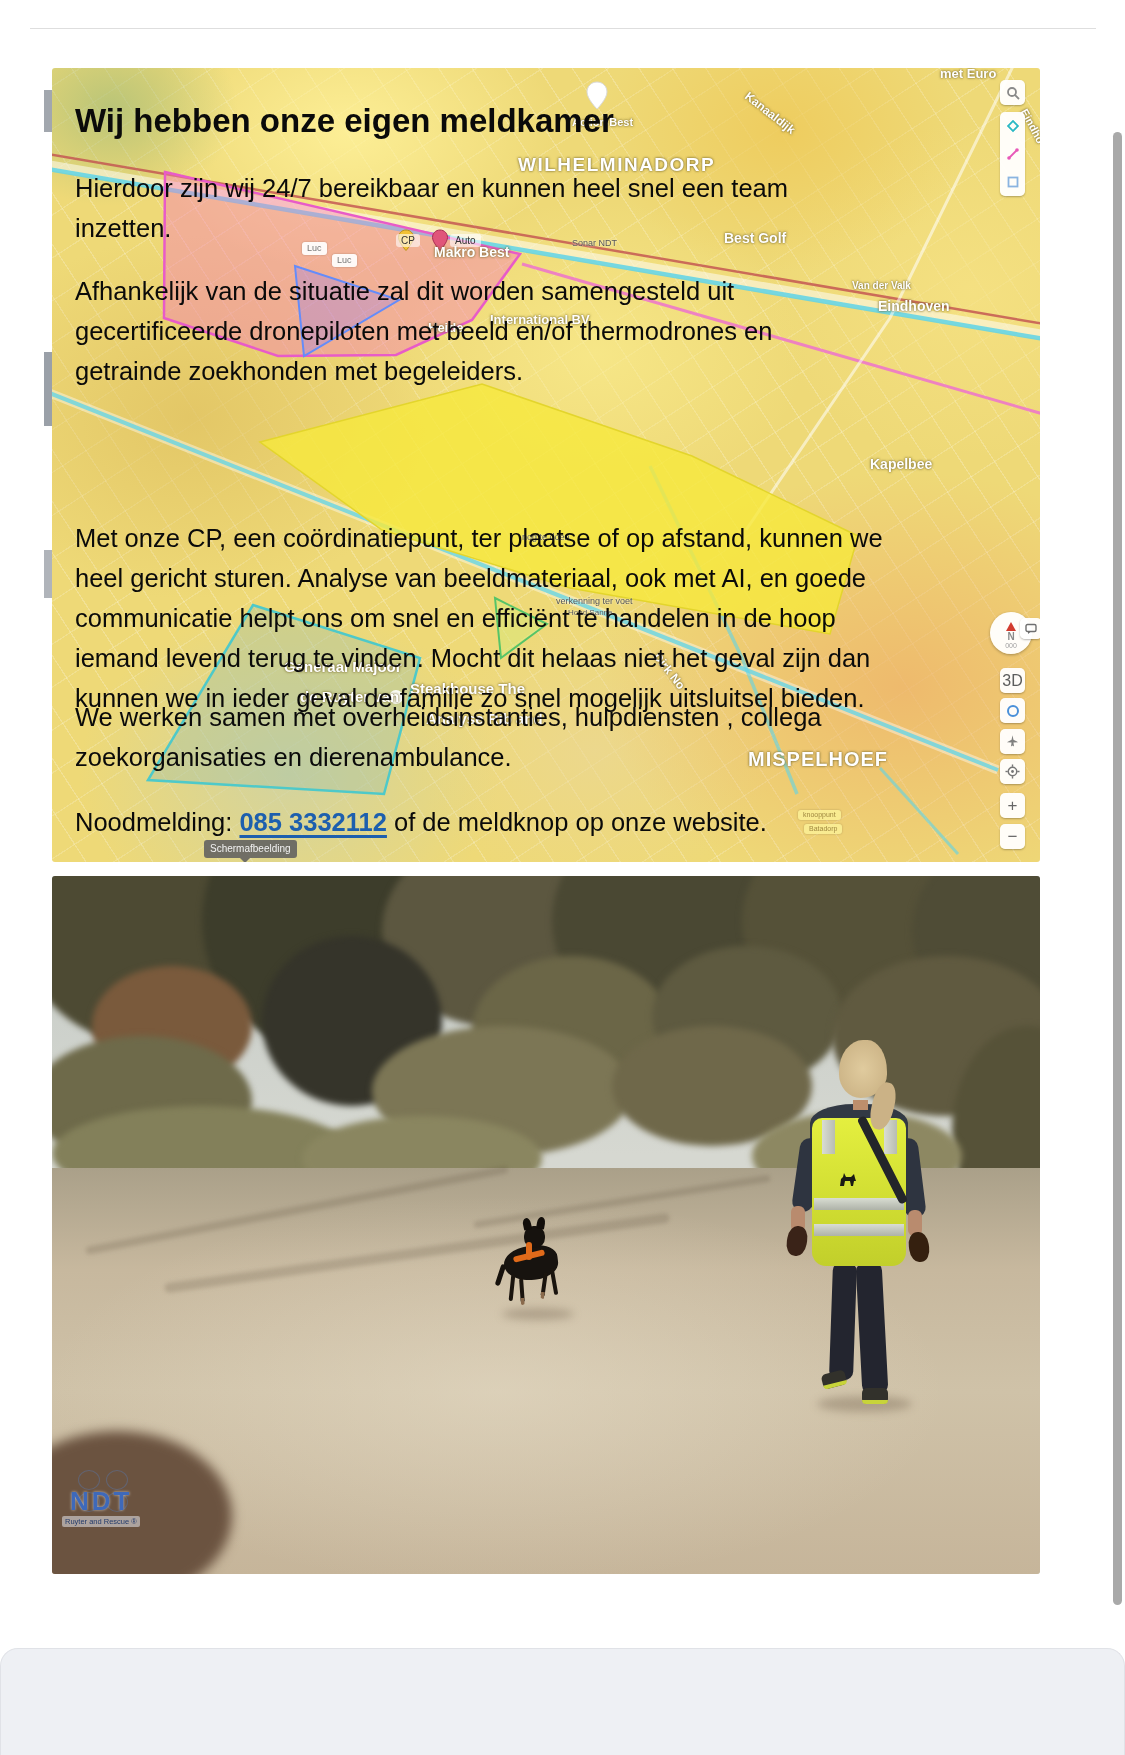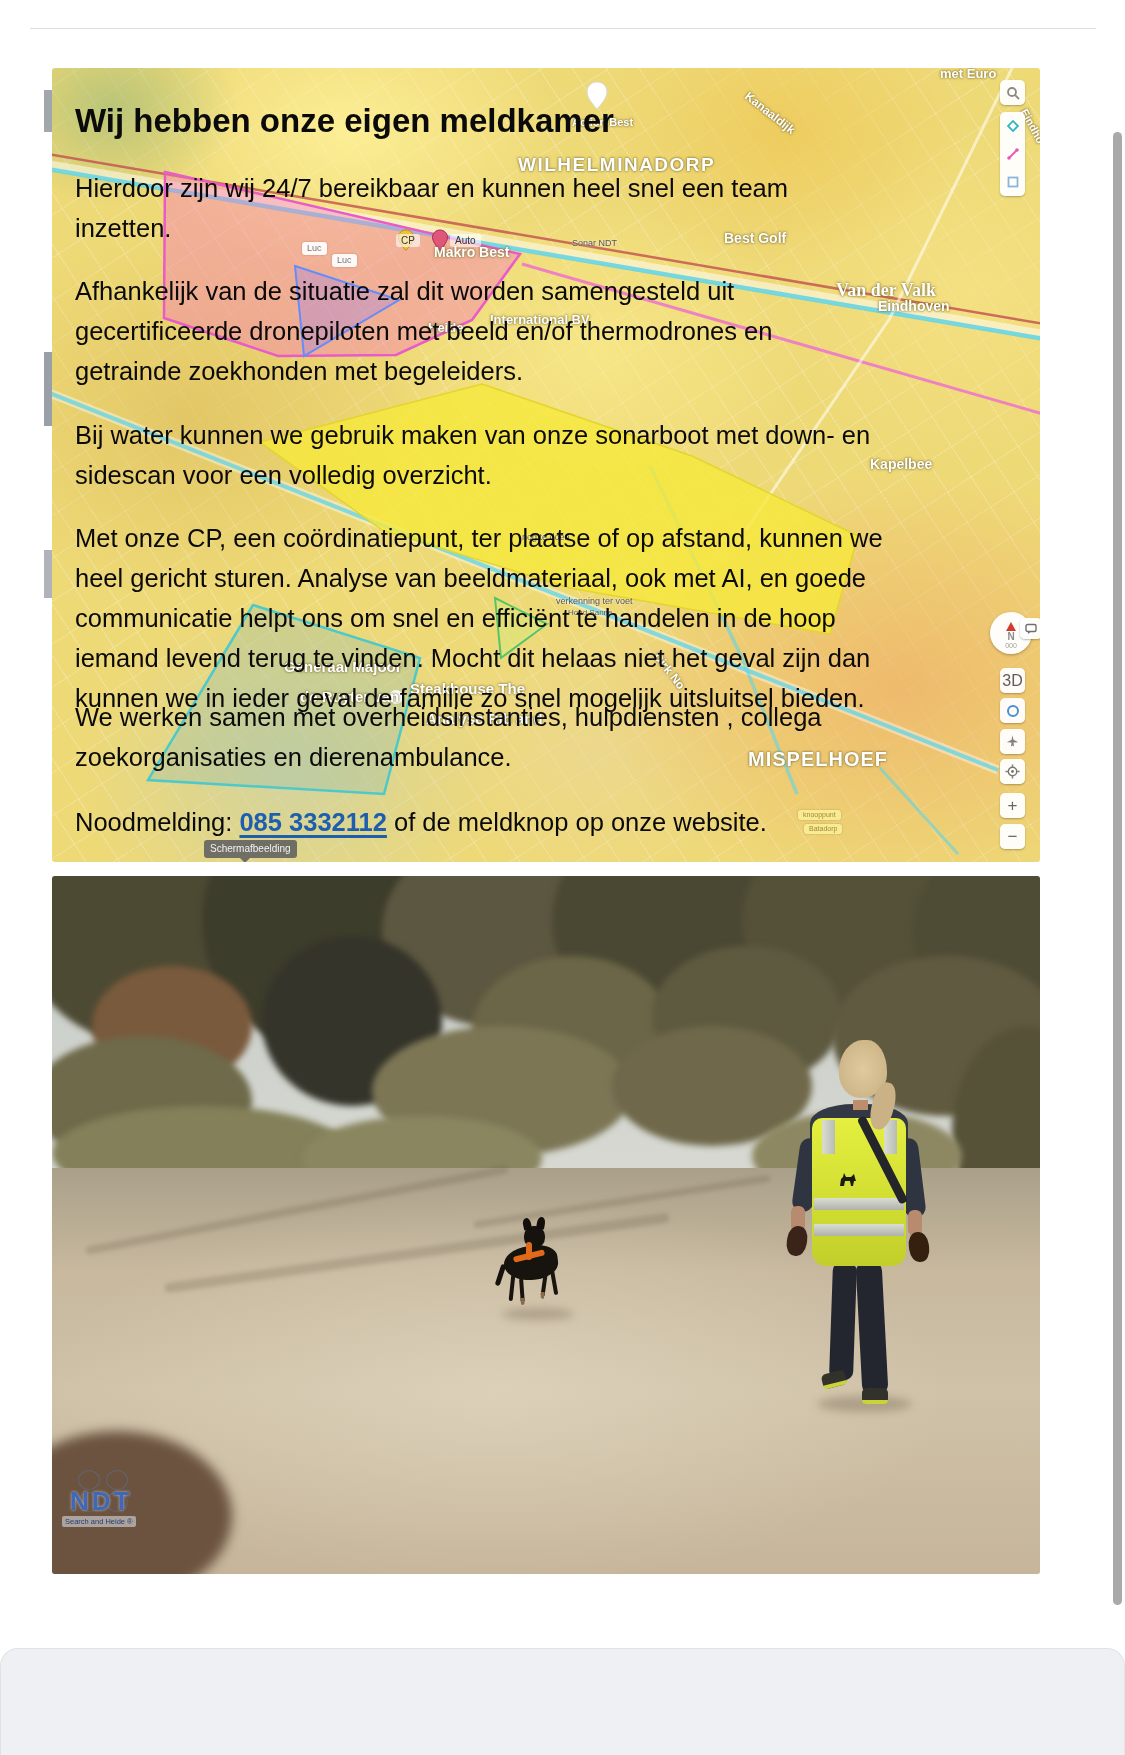--- a/index.html
+++ b/index.html
@@ -143,21 +143,21 @@
     <path d="M388 162 c-4.5,0 -7.5,3.5 -7.5,7.5 c0,5 7.5,13 7.5,13 c0,0 7.5,-8 7.5,-13 c0,-4 -3,-7.5 -7.5,-7.5 z" fill="#e0557a" stroke="#a82c50" stroke-width="1"></path>
     <circle cx="344" cy="629" r="7" fill="#ffffff" opacity="0.9"></circle>
   </svg>
 
   <span class="mlabel" style="left:520px;top:48px;font-size:11px;">Action Best</span>
   <span class="mlabel" style="left:466px;top:86px;font-size:19px;letter-spacing:1.5px;">WILHELMINADORP</span>
   <span class="mlabel" style="left:688px;top:38px;font-size:12px;transform:rotate(38deg);">Kanaaldijk</span>
   <span class="mlabel" style="left:888px;top:-2px;font-size:13px;">met Euro</span>
   <span class="mlabel" style="left:962px;top:52px;font-size:11px;transform:rotate(62deg);">Eindho</span>
   <span class="mlabel" style="left:672px;top:162px;font-size:14px;">Best Golf</span>
-  <span class="mlabel" style="left:784px;top:212px;font-size:18px;font-family:Liberation Serif, serif;">Van der Valk</span>
+  <span class="mlabel" style="left:800px;top:212px;font-size:10px;">Van der Valk</span>
   <span class="mlabel" style="left:826px;top:230px;font-size:14px;">Eindhoven</span>
   <span class="mlabel" style="left:382px;top:176px;font-size:14px;">Makro Best</span>
   <span class="mlabel" style="left:438px;top:244px;font-size:13px;">International BV</span>
   <span class="mlabel small" style="left:496px;top:170px;font-size:9px;">Sonar NDT</span>
   <span class="mlabel" style="left:376px;top:252px;font-size:13px;">Heide</span>
   <span class="mlabel" style="left:818px;top:388px;font-size:14px;">Kapelbee</span>
   <span class="mlabel small" style="left:446px;top:464px;font-size:9px;">nog te doen</span>
   <span class="mlabel small" style="left:480px;top:528px;font-size:9px;">verkenning ter voet</span>
   <span class="mlabel small" style="left:492px;top:540px;font-size:8px;">Hond Sanne</span>
   <span class="mlabel" style="left:232px;top:590px;font-size:15px;">Generaal Majoor</span>
@@ -173,22 +173,20 @@
   <span class="chip" style="left:280px;top:186px;">Luc</span>
   <span class="chip" style="left:344px;top:166px;box-shadow:none;background:rgba(255,255,255,.6);color:#333;font-size:10px;">CP</span>
   <span class="chip" style="left:398px;top:166px;box-shadow:none;background:rgba(255,255,255,.6);color:#333;font-size:10px;">Auto</span>
 
   <h1 class="slidetext" style="top:34px;">Wij hebben onze eigen meldkamer</h1>
   <p class="slidetext" style="top:100px;">Hierdoor zijn wij 24/7 bereikbaar en kunnen heel snel een team
 inzetten.</p>
   <p class="slidetext" style="top:203px;">Afhankelijk van de situatie zal dit worden samengesteld uit
 gecertificeerde dronepiloten met beeld en/of thermodrones en
 getrainde zoekhonden met begeleiders.</p>
-  <p class="slidetext" style="top:347px;">Bij water kunnen we gebruik maken van onze sonarboot met down- en
-sidescan voor een volledig overzicht.</p>
   <p class="slidetext" style="top:450px;">Met onze CP, een coördinatiepunt, ter plaatse of op afstand, kunnen we
 heel gericht  sturen. Analyse van beeldmateriaal, ook met AI, en goede
 communicatie  helpt ons om snel en efficiënt  te handelen in de hoop
 iemand levend terug te vinden. Mocht dit helaas niet het geval zijn dan
 kunnen we in ieder geval  de familie zo snel mogelijk uitsluitsel bieden.</p>
   <p class="slidetext" style="top:629px;">We werken samen met overheidsinstanties,  hulpdiensten , collega
 zoekorganisaties en dierenambulance.</p>
   <div class="noodline">
     <span>Noodmelding: </span><span class="phone">085 3332112</span><span> of de meldknop op onze website.</span>
   </div>
@@ -317,18 +315,18 @@
     <div class="glove" style="left:735px;top:350px;transform:rotate(10deg);"></div>
     <div class="glove" style="left:857px;top:356px;transform:rotate(-8deg);background:#35200f;"></div>
   </div>
 
   <div class="ndtlogo">
     <div class="dronecircle" style="left:16px;top:-4px;"></div>
     <div class="dronecircle" style="left:44px;top:-4px;"></div>
     <div class="dronecircle" style="left:16px;top:18px;"></div>
     <div class="dronecircle" style="left:44px;top:18px;"></div>
     <div class="ndt-title">NDT</div>
-    <div class="ndt-sub">Search and Heide ®</div>
+    <div class="ndt-sub">Ruyter and Rescue ®</div>
   </div>
 </div>
 
 <div class="scrollbar"></div>
 <div class="footer"></div>
 
 </body></html>

